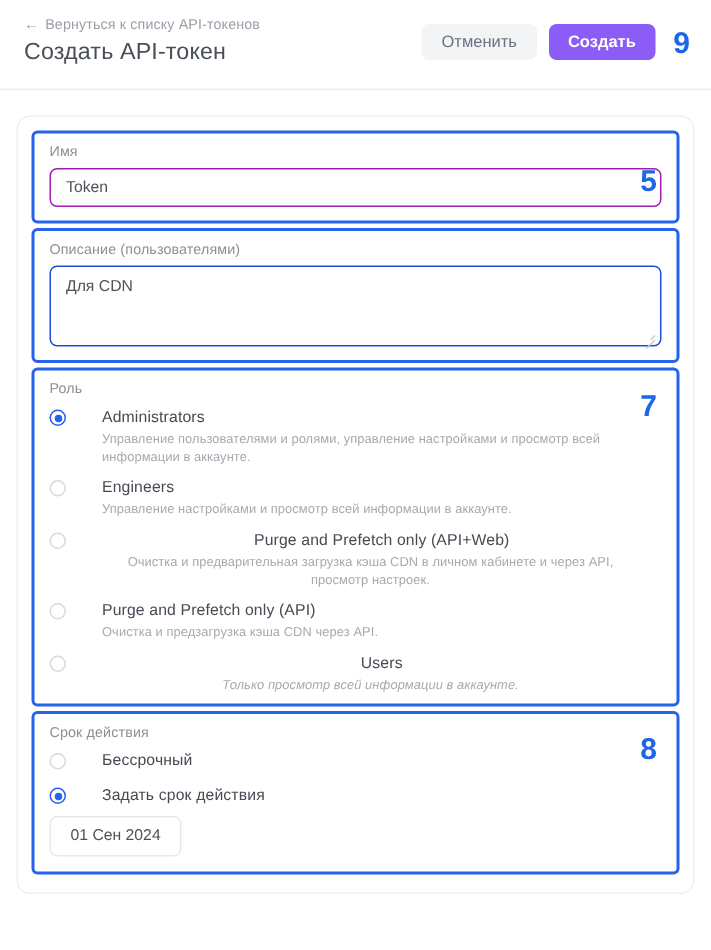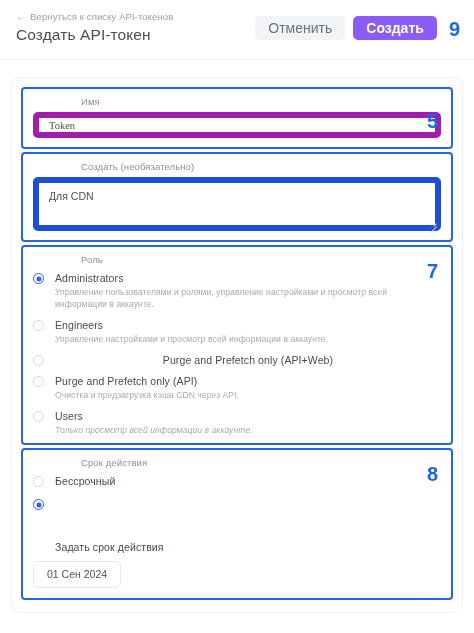--- a/index.html
+++ b/index.html
@@ -55,21 +55,21 @@
     position: absolute;
     right: 14px;
     top: 16px;
     display: flex;
     align-items: center;
     gap: 8px;
   }
   .btn {
     border: none;
     border-radius: 5px;
-    font-size: 14px;
+    font-size: 11px;
     font-family: inherit;
     padding: 0 13px;
     height: 24px;
     line-height: 24px;
     cursor: pointer;
     white-space: nowrap;
   }
   .btn-cancel {
     background: #f3f4f6;
     color: #6b7280;
@@ -116,43 +116,42 @@
   }
   .group-anno {
     position: absolute;
     right: 13px;
   }
   .field-label {
     font-size: 9.5px;
     color: #8b9096;
     margin-bottom: 5px;
     letter-spacing: .1px;
-    margin-left: 48px;
   }
 
   .text-input {
     width: 100%;
     height: 26px;
-    border: 6px solid #a21caf;
+    border: 1px solid #a21caf;
     border-radius: 5px;
     box-sizing: border-box;
     background: #fff;
-    font-family: Liberation Serif, serif;
+    font-family: Liberation Sans, sans-serif;
     font-size: 10.5px;
     color: #4c525a;
     padding: 0 10px;
     outline: none;
   }
   .textarea-wrap {
     position: relative;
   }
   .text-area {
     width: 100%;
     height: 54px;
-    border: 6px solid #1d4ed8;
+    border: 1px solid #1d4ed8;
     border-radius: 5px;
     box-sizing: border-box;
     background: #fff;
     font-family: inherit;
     font-size: 10.5px;
     color: #4c525a;
     padding: 7px 10px;
     outline: none;
     resize: none;
     display: block;
@@ -174,21 +173,21 @@
     transform-origin: right bottom;
     transform: rotate(-45deg);
   }
   .resize-grip i:nth-child(1) { bottom: 1px; width: 8px; }
   .resize-grip i:nth-child(2) { bottom: 4px; width: 4px; }
 
   
   .radio-row {
     display: flex;
     align-items: flex-start;
-    gap: 11px;
+    gap: 24px;
     margin-top: 7px;
   }
   .radio {
     flex: 0 0 auto;
     width: 11px;
     height: 11px;
     border-radius: 50%;
     border: 1px solid #d6d9de;
     background: #fff;
     box-sizing: border-box;
@@ -262,21 +261,21 @@
 <div class="card">
 
   <div class="group" style="margin-bottom:3px;">
     <span class="anno group-anno" style="top:22px;">5</span>
     <div class="field-label">Имя</div>
     <input class="text-input" type="text" value="Token" style="">
   </div>
 
   <div class="group" style="margin-bottom:3px;">
     <span class="anno group-anno" style="top:26px;">6</span>
-    <div class="field-label">Создать (необязательно)</div>
+    <div class="field-label">Описание (пользователями)</div>
     <div class="textarea-wrap">
       <textarea class="text-area" style="">Для CDN</textarea>
       <span class="resize-grip">
           <i></i>
           <i></i>
         </span>
     </div>
   </div>
 
   <div class="group" style="margin-bottom:3px; padding-bottom:7px;">
@@ -296,32 +295,33 @@
       <span class="radio-body">
         <span class="radio-title" style="display:block;">Engineers</span>
         <span class="radio-desc" style="display:block;">Управление настройками и просмотр всей информации в аккаунте.</span>
       </span>
     </div>
 
     <div class="radio-row" style="margin-top:9px;text-align:center;">
       <span class="radio"></span>
       <span class="radio-body">
         <span class="radio-title" style="display:block;">Purge and Prefetch only (API+Web)</span>
+        <span class="radio-desc" style="display:block;">Очистка и предварительная загрузка кэша CDN в личном кабинете и через API, просмотр настроек.</span>
       </span>
     </div>
 
     <div class="radio-row" style="margin-top:9px;">
       <span class="radio"></span>
       <span class="radio-body">
         <span class="radio-title" style="display:block;">Purge and Prefetch only (API)</span>
         <span class="radio-desc" style="display:block;">Очистка и предзагрузка кэша CDN через API.</span>
       </span>
     </div>
 
-    <div class="radio-row" style="margin-top:9px;">
+    <div class="radio-row" style="margin-top:9px;text-align:center;">
       <span class="radio"></span>
       <span class="radio-body">
         <span class="radio-title" style="display:block;">Users</span>
         <span class="radio-desc" style="display:block;font-style:italic;">Только просмотр всей информации в аккаунте.</span>
       </span>
     </div>
   </div>
 
   <div class="group" style="margin-bottom:0; padding-bottom:10px;">
     <span class="anno group-anno" style="top:14px;">8</span>
@@ -330,20 +330,20 @@
     <div class="radio-row">
       <span class="radio"></span>
       <span class="radio-body">
         <span class="radio-title" style="display:block;">Бессрочный</span>
       </span>
     </div>
 
     <div class="radio-row" style="margin-top:11px;">
       <span class="radio checked"></span>
       <span class="radio-body">
-        <span class="radio-title" style="display:block;margin-top:43px;">Задать срок действия</span>
+        <span class="radio-title" style="display:block;">Задать срок действия</span>
       </span>
     </div>
 
     <div class="date-chip">01 Сен 2024</div>
   </div>
 
 </div>
 
 </body></html>

